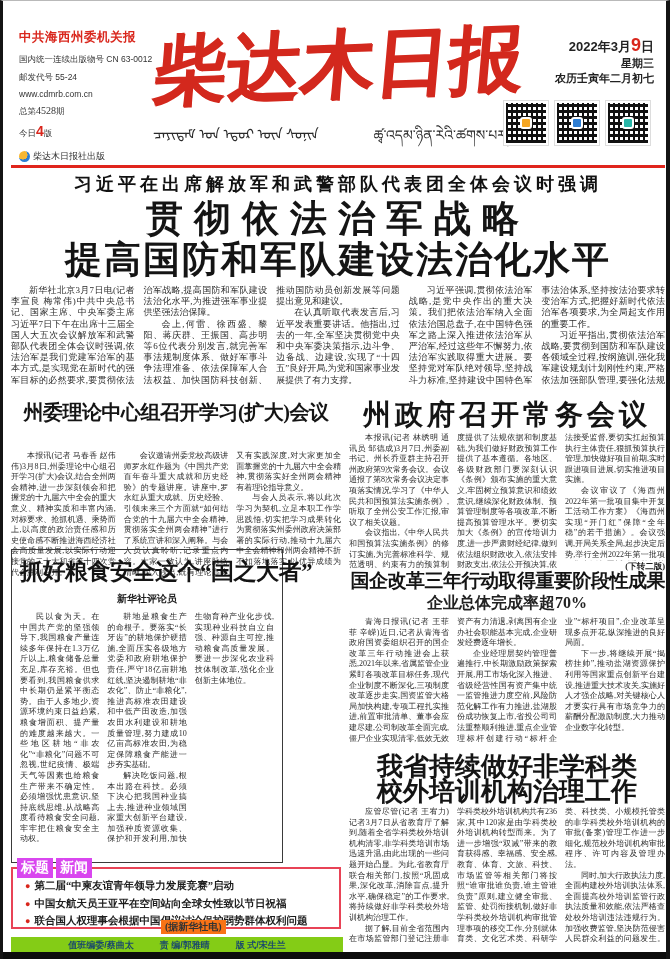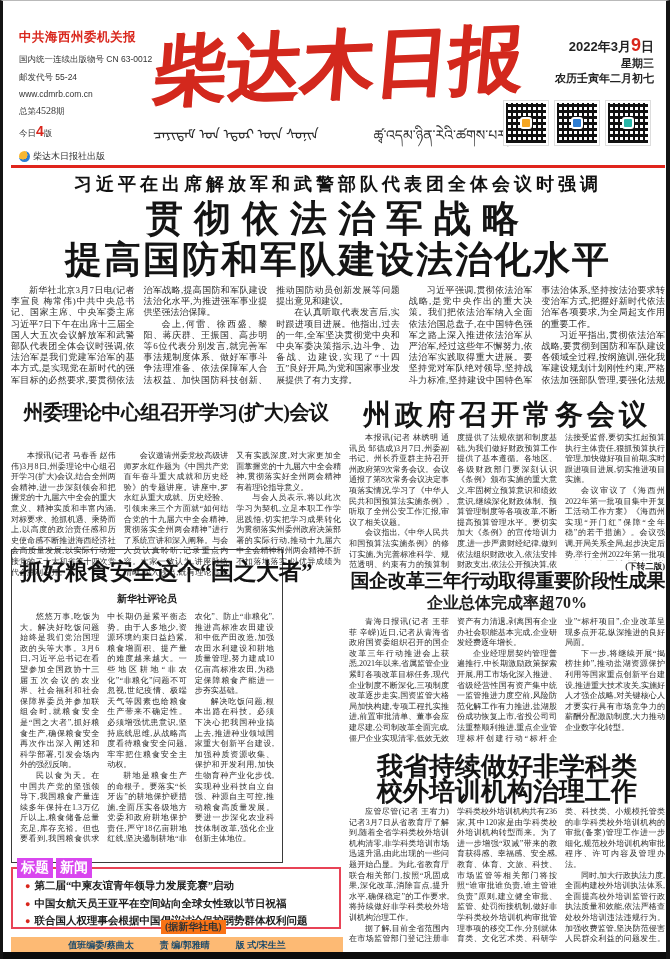--- a/index.html
+++ b/index.html
@@ -94,21 +94,21 @@
     font-size:14px; font-weight:900; }
   .hl-label span { background:#d946ef; color:#fff; padding:1px 4px; }
   .hl-items { margin:10px 0 16px 12px; list-style:none; }
   .hl-items li { font-size:10.5px; font-weight:bold; color:#1d1d1d; margin-bottom:3.5px;
     white-space:nowrap; }
   .hl-items .dot { color:#d9261c; margin-right:4px; font-size:9px; }
   .hl-source { position:absolute; left:148px; bottom:-7px; background:#f97316; padding:0 4px;
     font-size:10px; font-weight:bold; color:#333; }
 
   
-  .credits { left:8px; top:936px; width:332px; height:17px; background:#fdba74;
+  .credits { left:8px; top:936px; width:332px; height:17px; background:#84cc16;
     display:flex; justify-content:center; align-items:center; gap:26px;
     font-size:9px; font-weight:bold; color:#1b4a6b; font-family:"Liberation Sans",sans-serif; }
   .page-bottom-bar { left:0; bottom:0; width:670px; height:7px; background:#0c0c0c; }
 </style>
 </head>
 <body>
 
 <div class="page">
 
   <div class="abs mh-left">
@@ -150,21 +150,21 @@
   </div>
 
   <div class="abs mh-rule"></div>
 
   <div class="abs kicker">习近平在出席解放军和武警部队代表团全体会议时强调</div>
   <div class="abs h1a">贯彻依法治军战略</div>
   <div class="abs h1b">提高国防和军队建设法治化水平</div>
   <div class="abs body-cols top-body">
     <p>新华社北京3月7日电(记者 李宣良 梅常伟)中共中央总书记、国家主席、中央军委主席习近平7日下午在出席十三届全国人大五次会议解放军和武警部队代表团全体会议时强调,依法治军是我们党建军治军的基本方式,是实现党在新时代的强军目标的必然要求,要贯彻依法治军战略,提高国防和军队建设法治化水平,为推进强军事业提供坚强法治保障。</p>
     <p>会上,何雷、徐西盛、黎阳、蒋庆群、王振国、高步明等6位代表分别发言,就完善军事法规制度体系、做好军事斗争法理准备、依法保障军人合法权益、加快国防科技创新、推动国防动员创新发展等问题提出意见和建议。</p>
-    <p>在认真听取代表发言后,实时跟进项目进展。他指出,过去的一年,全军坚决贯彻党中央和中央军委决策指示,边斗争、边备战、边建设,实现了“十四五”良好开局,为党和国家事业发展提供了有力支撑。</p>
+    <p>在认真听取代表发言后,习近平发表重要讲话。他指出,过去的一年,全军坚决贯彻党中央和中央军委决策指示,边斗争、边备战、边建设,实现了“十四五”良好开局,为党和国家事业发展提供了有力支撑。</p>
     <p>习近平强调,贯彻依法治军战略,是党中央作出的重大决策。我们把依法治军纳入全面依法治国总盘子,在中国特色强军之路上深入推进依法治军从严治军,经过这些年不懈努力,依法治军实践取得重大进展。要坚持党对军队绝对领导,坚持战斗力标准,坚持建设中国特色军事法治体系,坚持按法治要求转变治军方式,把握好新时代依法治军各项要求,为全局起支作用的重要工作。</p>
     <p>习近平指出,贯彻依法治军战略,要贯彻到国防和军队建设各领域全过程,按纲施训,强化我军建设规划计划刚性约束,严格依法加强部队管理,要强化法规制度执行力。中央和国家机关、地方各级党委和政府要强化国防观念,履行法定的国防建设责任,大力支持国防和军队建设改革,军地合力推动依法治军战略落实落地。</p>
   </div>
 
   <div class="abs h2-committee">州委理论中心组召开学习(扩大)会议</div>
   <div class="abs body-cols committee-body">
     <p>本报讯(记者 马春香 赵伟伟)3月8日,州委理论中心组召开学习(扩大)会议,结合全州两会精神,进一步深刻领会和把握党的十九届六中全会的重大意义、精神实质和丰富内涵,对标要求、抢抓机遇、乘势而上,以高度的政治责任感和历史使命感不断推进海西经济社会高质量发展,以实际行动迎接党的二十大和省第十四次党代会胜利召开。</p>
     <p>会议邀请州委党校高级讲师罗永红作题为《中国共产党百年奋斗重大成就和历史经验》的专题讲座。讲座中,罗永红从重大成就、历史经验、引领未来三个方面就“如何结合党的十九届六中全会精神,贯彻落实全州两会精神”进行了系统宣讲和深入阐释。与会人员认真聆听,记录重点内容。大家一致认为,讲座脉络清晰,深入浅出,既有理论高度又有实践深度,对大家更加全面掌握党的十九届六中全会精神,贯彻落实好全州两会精神有着理论指导意义。</p>
     <p>与会人员表示,将以此次学习为契机,立足本职工作学思践悟,切实把学习成果转化为贯彻落实州委州政府决策部署的实际行动,推动十九届六中全会精神和州两会精神不折不扣落地落实,以优异成绩为党的二十大和省第十四次党代会献礼。</p>
 
@@ -175,21 +175,20 @@
     <p>本报讯(记者 林绣明 通讯员 邹德成)3月7日,州委副书记、州长乔亚群主持召开州政府第9次常务会议。会议通报了第8次常务会议决定事项落实情况,学习了《中华人民共和国预算法实施条例》,听取了全州公安工作汇报,审议了相关议题。</p>
     <p>会议指出,《中华人民共和国预算法实施条例》的修订实施,为完善标准科学、规范透明、约束有力的预算制度提供了法规依据和制度基础,为我们做好财政预算工作提供了基本遵循。各地区、各级财政部门要深刻认识《条例》颁布实施的重大意义,牢固树立预算意识和绩效意识,继续深化财政体制、预算管理制度等各项改革,不断提高预算管理水平。要切实加大《条例》的宣传培训力度,进一步严肃财经纪律,做到依法组织财政收入,依法安排财政支出,依法公开预决算,依法接受监督,要切实扛起预算执行主体责任,狠抓预算执行管理,加快做好项目前期,实时跟进项目进展,切实推进项目实施。</p>
     <p>会议审议了《海西州2022年第一批项目集中开复工活动工作方案》《海西州实现“开门红”保障“全年稳”的若干措施》。会议强调,开局关系全局,起步决定后势,举行全州2022年第一批项目集中开复工活动和做好首季工作,事关全年发展,对挖掘主动、夯实基础、营造氛围、稳定预期至关重要。各地区、各部门要坚持“项目为重,责任为王,技术为要”原则,进一步压实工作责任,抓前期,促开工,保进度,确保高质量完成今年项目建设和固定资产投资任务,努力以一季度“开门红”保障“全年稳”。</p>
   </div>
   <div class="abs gov-continued">(下转二版)</div>
 
   <div class="abs grain-box">
     <div class="h2-grain">抓好粮食安全这个“国之大者”</div>
     <div class="grain-byline">新华社评论员</div>
     <div class="body-cols grain-body">
-      <p>悠悠万事,吃饭为大。解决好吃饭问题始终是我们党治国理政的头等大事。3月6日,习近平总书记在看望参加全国政协十三届五次会议的农业界、社会福利和社会保障界委员并参加联组会时,就粮食安全是“国之大者”,抓好粮食生产,确保粮食安全再次作出深入阐述和科学部署,引发会场内外的强烈反响。</p>
       <p>民以食为天。在中国共产党的坚强领导下,我国粮食产量连续多年保持在1.3万亿斤以上,粮食储备总量充足,库存充裕。但也要看到,我国粮食供求中长期仍是紧平衡态势。由于人多地少,资源环境约束日益趋紧,粮食增面积、提产量的难度越来越大。一些地区耕地“非农化”“非粮化”问题不可忽视,世纪疫情、极端天气等因素也给粮食生产带来不确定性。必须增强忧患意识,坚持底线思维,从战略高度看待粮食安全问题,牢牢把住粮食安全主动权。</p>
       <p>耕地是粮食生产的命根子。要落实“长牙齿”的耕地保护硬措施,全面压实各级地方党委和政府耕地保护责任,严守18亿亩耕地红线,坚决遏制耕地“非农化”、防止“非粮化”,推进高标准农田建设和中低产田改造,加强农田水利建设和耕地质量管理,努力建成10亿亩高标准农田,为稳定保障粮食产能进一步夯实基础。</p>
       <p>解决吃饭问题,根本出路在科技。必须下决心把我国种业搞上去,推进种业领域国家重大创新平台建设,加强种质资源收集、保护和开发利用,加快生物育种产业化步伐,实现种业科技自立自强、种源自主可控,推动粮食高质量发展。要进一步深化农业科技体制改革,强化企业创新主体地位。</p>
     </div>
   </div>
 
   <div class="abs h2-soe">国企改革三年行动取得重要阶段性成果</div>
   <div class="abs h2-soe-sub">企业总体完成率超70%</div>
   <div class="abs body-cols soe-body">
     <p>青海日报讯(记者 王菲菲 辛嵘)近日,记者从青海省政府国资委组织召开的国企改革三年行动推进会上获悉,2021年以来,省属监管企业紧盯各项改革目标任务,现代企业制度不断深化,三项制度改革逐步走实,国资监管大格局加快构建,专项工程扎实推进,前置审批清单、董事会应建尽建,公司制改革全面完成,僵尸企业实现清零,低效无效资产有力清退,剥离国有企业办社会职能基本完成,企业研发经费逐年增长。</p>

